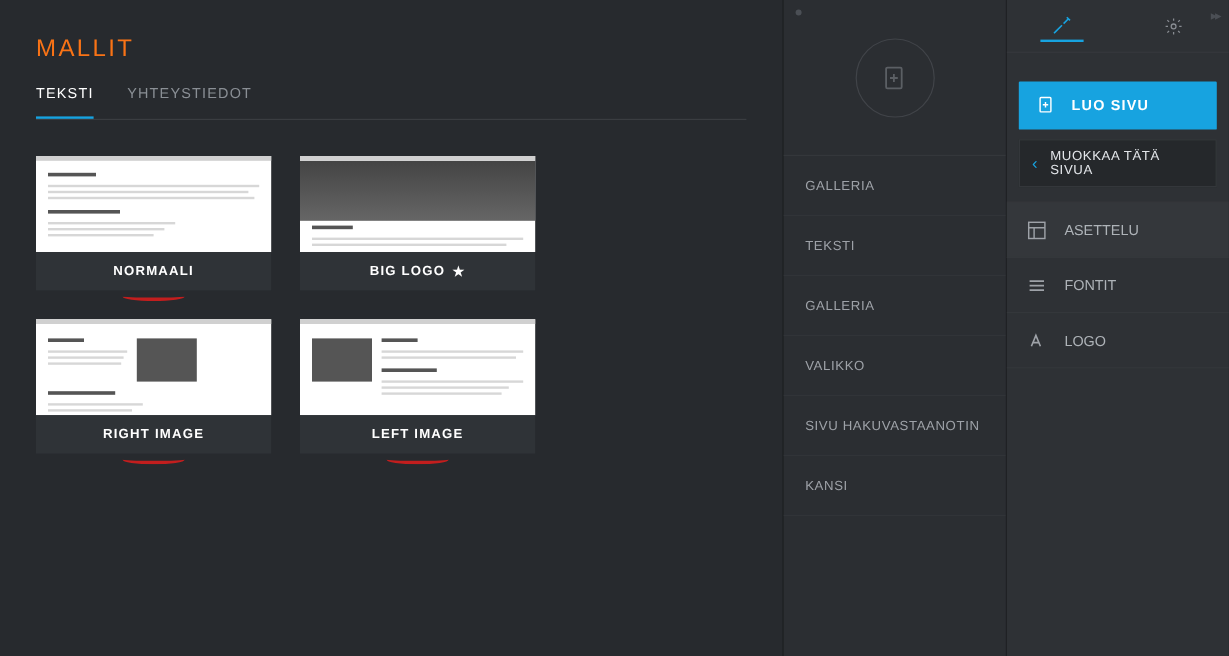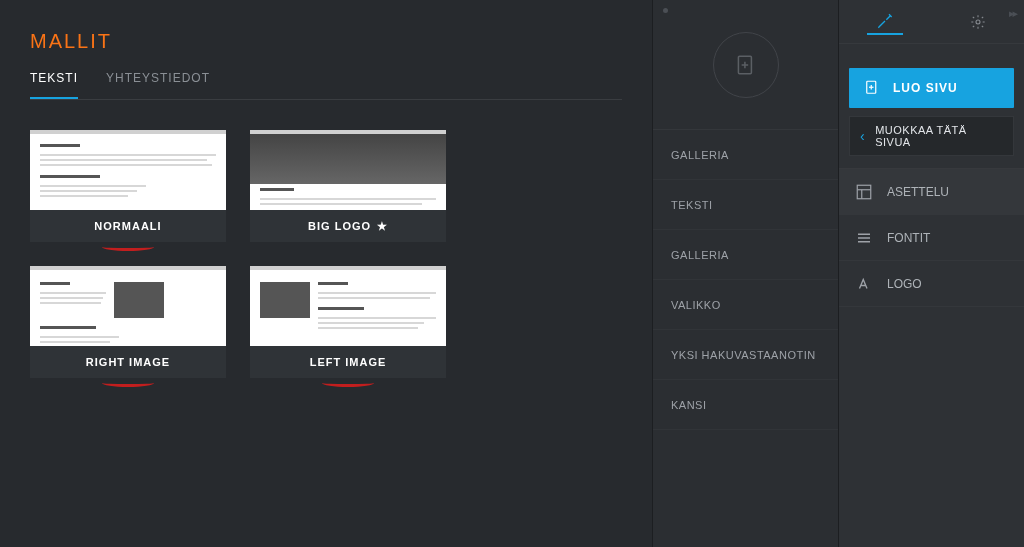--- a/index.html
+++ b/index.html
@@ -155,21 +155,21 @@
       <div class="pitem">
           <span>TEKSTI</span>
         </div>
       <div class="pitem">
           <span>GALLERIA</span>
         </div>
       <div class="pitem">
           <span>VALIKKO</span>
         </div>
       <div class="pitem">
-          <span>YKSI HAKUVASTAANOTIN</span>
+          <span>SIVU HAKUVASTAANOTIN</span>
         </div>
       <div class="pitem">
           <span>KANSI</span>
         </div>
     </div>
   </div>
 
   <div class="rpanel">
     <div class="expand">▸▸</div>
     <div class="rtop">

